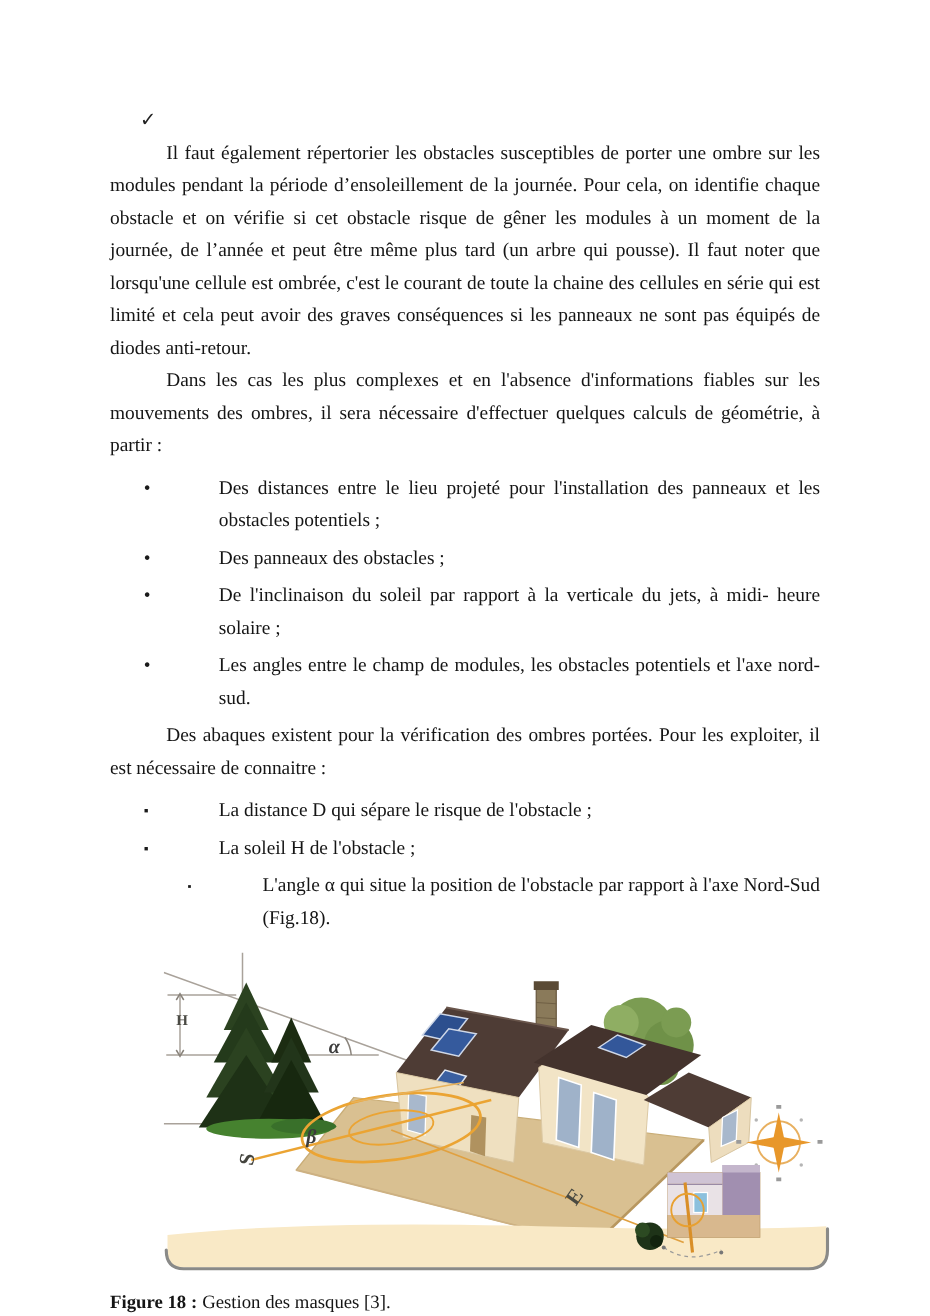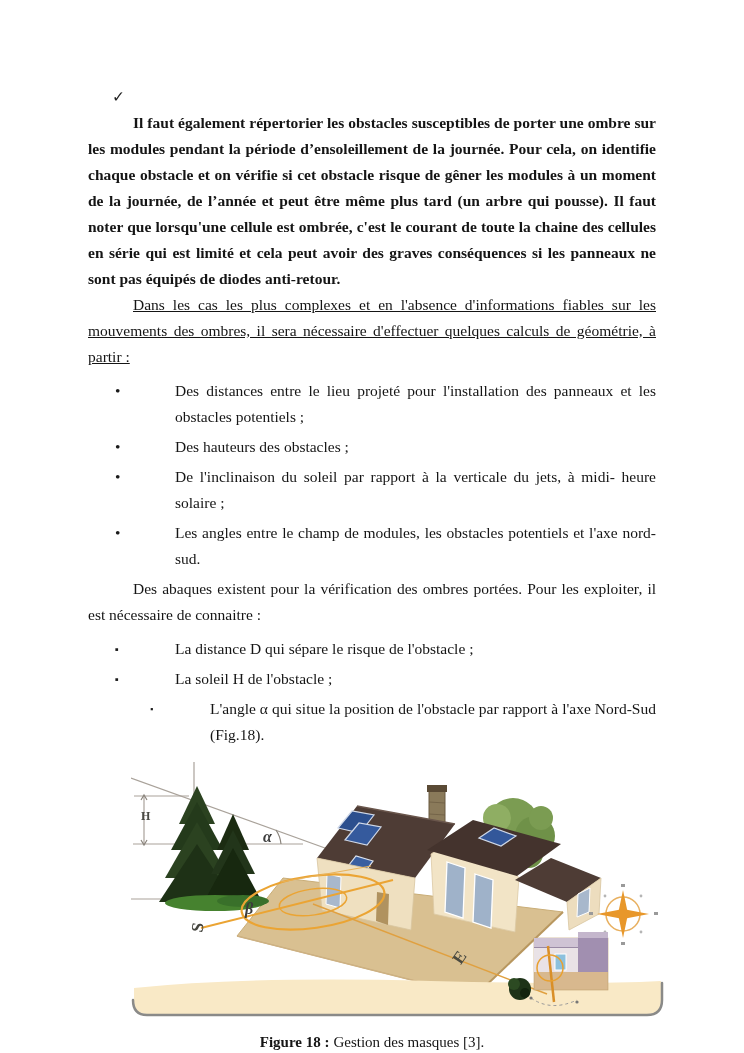--- a/index.html
+++ b/index.html
@@ -25,21 +25,21 @@
   .check-line .mark{
     width:21px;
     flex:0 0 21px;
     color:#222;
   }
   p.body-para{
     margin:0;
     text-align:justify;
     text-indent:45px;
   }
-  .mt6{margin-top:6px;font-weight:bold;} .mt8{margin-top:8px;} .mt10{margin-top:10px;text-decoration:underline;}
+  .mt6{margin-top:6px;} .mt8{margin-top:8px;} .mt10{margin-top:10px;}
   ul.blist{
     list-style:none;
     margin:8px 0 0 0;
     padding:0 0 0 27px;
   }
   ul.blist li{
     display:flex;
     align-items:flex-start;
     margin-bottom:4px;
   }
@@ -62,21 +62,21 @@
   }
   li.sub-item .bullet{font-size:9px;line-height:26px;}
   .figure-wrap{
     margin:14px 0 0 43px;
     width:533px;
     height:257px;
   }
   .figure-wrap svg{display:block;}
   .caption{
     margin-top:13px;
-    text-align:center;
+    text-align:left;
     font-size:15px;
     line-height:20px;
   }
   .caption .cap-bold{font-weight:bold;}
   .caption .cap-text{margin-left:4px;}
   .ribbon-wrap{
     width:140px;
     margin:24px auto 0 auto;
   }
   .fig-label{font-family:"Liberation Serif", serif;}
@@ -95,21 +95,21 @@
 
     <p class="body-para mt10">Dans les cas les plus complexes et en l'absence d'informations fiables sur les mouvements des ombres, il sera nécessaire d'effectuer quelques calculs de géométrie, à partir :</p>
 
     <ul class="blist">
       <li>
         <span class="bullet">•</span>
         <span class="btext">Des distances entre le lieu projeté pour l'installation des panneaux et les obstacles potentiels ;</span>
       </li>
       <li>
         <span class="bullet">•</span>
-        <span class="btext">Des hauteurs des obstacles ;</span>
+        <span class="btext">Des panneaux des obstacles ;</span>
       </li>
       <li>
         <span class="bullet">•</span>
         <span class="btext">De l'inclinaison du soleil par rapport à la verticale du jets, à midi- heure solaire ;</span>
       </li>
       <li>
         <span class="bullet">•</span>
         <span class="btext">Les angles entre le champ de modules, les obstacles potentiels et l'axe nord-sud.</span>
       </li>
     </ul>

